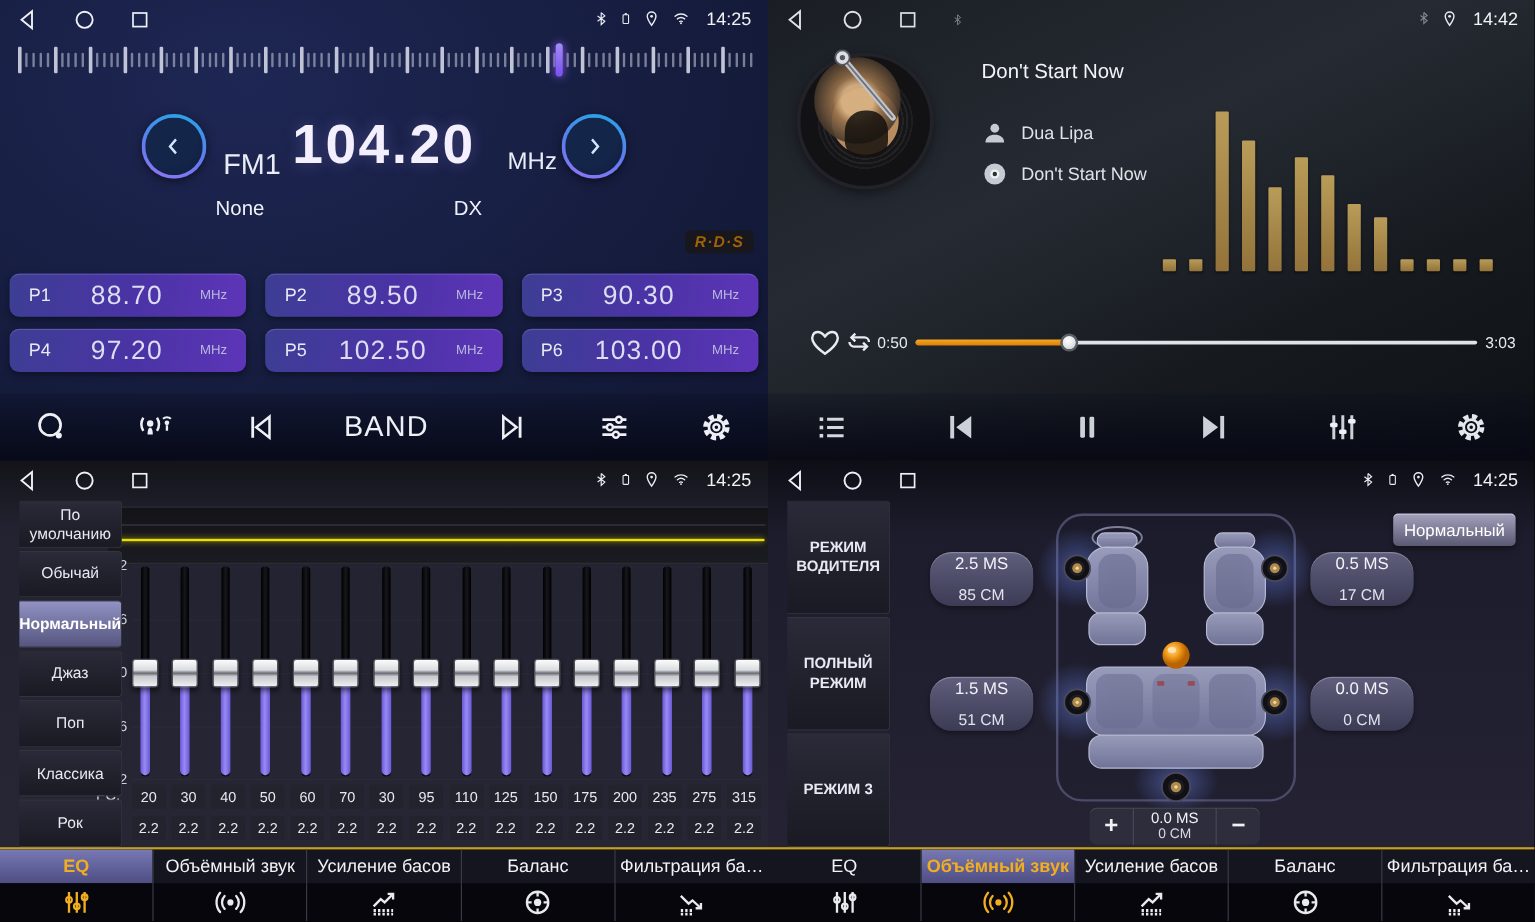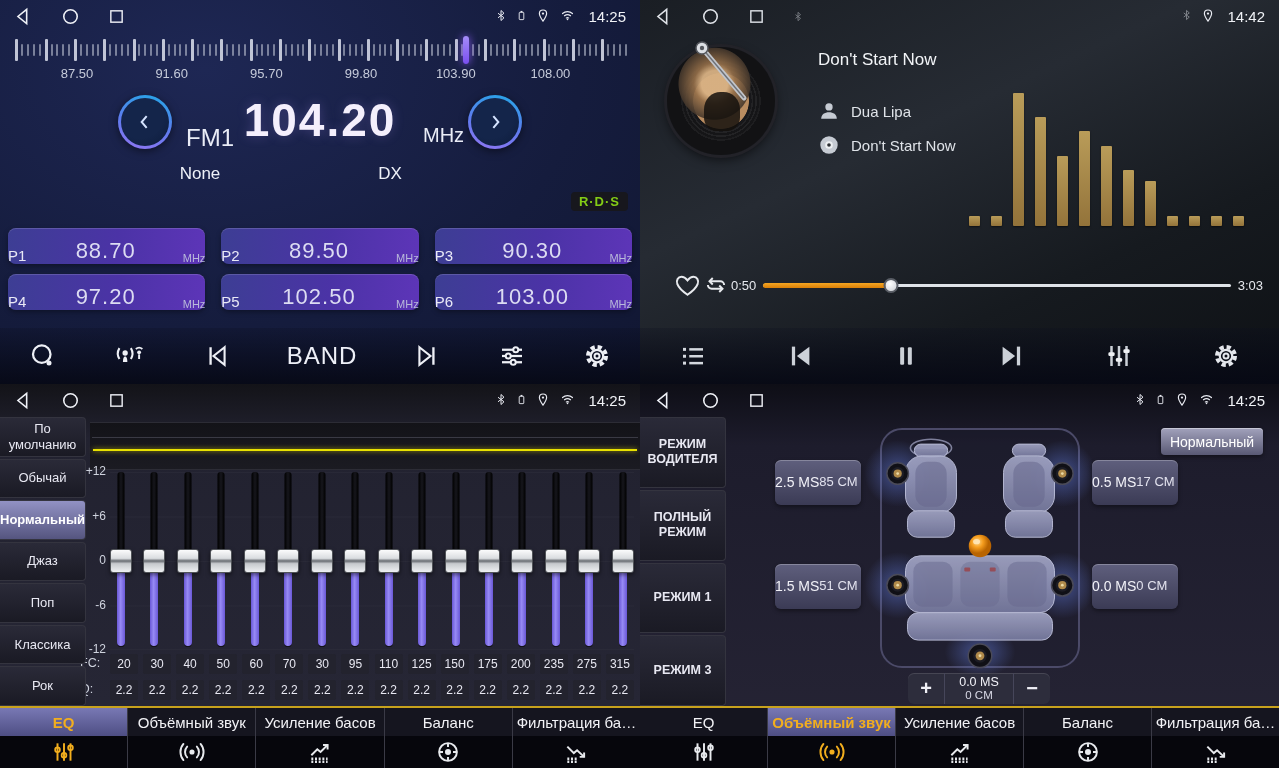--- a/index.html
+++ b/index.html
@@ -25,23 +25,23 @@
   .tick.tall{top:3px;height:22px;opacity:.95;width:3px}
   .tuner-ind{position:absolute;top:0;width:6px;height:28px;border-radius:3px;background:linear-gradient(180deg,#a48cf8,#7a4ff0);box-shadow:0 0 8px #8a5cf6}
   .scale-labels{position:absolute;top:66px;left:6px;right:6px;height:16px}
   .scale-labels span{position:absolute;transform:translateX(-50%);font-size:13px;color:#c6cbda}
   .btn-round{position:absolute;width:54px;height:54px;border-radius:50%;border:3px solid transparent;background:radial-gradient(circle at 40% 35%,#14254a 55%,#0d1c3c) padding-box,linear-gradient(195deg,#2da0e8 10%,#5f7bee 55%,#8d76f2 95%) border-box;display:flex;align-items:center;justify-content:center;box-shadow:0 2px 8px rgba(0,0,0,.5)}
   .radio-band{position:absolute;left:186px;top:124px;font-size:24px;color:#e9ecf6}
   .radio-freq{position:absolute;left:210px;top:93px;width:220px;text-align:center;font-size:46px;font-weight:bold;letter-spacing:2px;color:#f4effc;text-shadow:0 0 12px rgba(180,150,255,.25)}
   .radio-unit{position:absolute;left:423px;top:124px;font-size:20px;color:#e9ecf6}
   .radio-station{position:absolute;left:168px;top:164px;width:64px;text-align:center;font-size:17px;color:#eef1f8}
   .radio-dx{position:absolute;left:370px;top:164px;width:40px;text-align:center;font-size:17px;color:#eef1f8}
-  .rds-badge{position:absolute;right:12px;top:192px;background:#17171d;border-radius:4px;padding:2px 8px;font-size:13px;font-weight:800;color:#84cc16;letter-spacing:1px}
+  .rds-badge{position:absolute;right:12px;top:192px;background:#17171d;border-radius:4px;padding:2px 8px;font-size:13px;font-weight:800;font-style:italic;color:#a16207;letter-spacing:1px}
   .presets{position:absolute;left:8px;right:8px;top:228px;display:grid;grid-template-columns:1fr 1fr 1fr;grid-template-rows:36px 36px;gap:10px 16px}
-  .preset{border-radius:8px;background:linear-gradient(95deg,#3d3e94 0%,#4b33a6 55%,#5d35b8 100%);display:flex;align-items:flex-end;padding:0 0;box-shadow:inset 0 1px 0 rgba(255,255,255,.15),0 2px 5px rgba(0,0,0,.35)}
+  .preset{border-radius:8px;background:linear-gradient(95deg,#3d3e94 0%,#4b33a6 55%,#5d35b8 100%);display:flex;align-items:center;padding:0 16px;box-shadow:inset 0 1px 0 rgba(255,255,255,.15),0 2px 5px rgba(0,0,0,.35)}
   .preset .p-label{font-size:15px;color:#e9e9f6;width:28px}
   .preset .p-freq{flex:1;text-align:center;font-size:22px;color:#dcdcf2;letter-spacing:1px}
   .preset .p-unit{font-size:11px;color:#b9b9da;width:30px;text-align:right}
   .toolbar{position:absolute;left:0;right:0;bottom:0;height:56px;background:linear-gradient(180deg,rgba(10,13,30,.25),rgba(6,8,20,.9));display:flex;align-items:center;justify-content:space-around;z-index:4}
   .band-label{font-size:24px;color:#eef0f8;letter-spacing:1px}
 
   
   .vinyl-wrap{position:absolute;left:22px;top:42px;width:118px;height:118px}
   .vinyl{position:absolute;left:5px;top:5px;width:108px;height:108px;border-radius:50%;
     background:radial-gradient(circle at 44% 34%,rgba(216,177,131,.95) 0 14%,rgba(150,112,74,.9) 22%,rgba(70,56,44,.9) 38%,transparent 39%),
@@ -54,21 +54,21 @@
   .visualizer{position:absolute;right:28px;top:86px;width:282px;height:140px;display:flex;align-items:flex-end;gap:11px}
   .vbar{width:11px;background:linear-gradient(180deg,#b99c59,#93733a);border-radius:1px;box-shadow:0 1px 2px rgba(0,0,0,.5)}
   .progress-row{position:absolute;left:34px;right:16px;top:270px;height:30px;display:flex;align-items:center;}
   .pt{font-size:13px;color:#e6e9ee;width:32px}
   .pbar{flex:1;position:relative;height:14px}
   .pbar .track{position:absolute;left:0;right:0;top:6px;height:3px;background:#dfe3e8;border-radius:2px}
   .pbar .fill{position:absolute;left:0;top:5px;height:5px;background:linear-gradient(180deg,#f5a623,#d97f07);border-radius:3px}
   .pbar .thumb{position:absolute;top:0;width:15px;height:15px;border-radius:50%;background:radial-gradient(circle at 40% 35%,#ffffff,#c9ccd2);border:2px solid #5a5e66;transform:translateX(-50%)}
 
   
-  .side-list{position:absolute;left:0;top:33px;bottom:62px;width:86px;display:flex;flex-direction:column;gap:2px;z-index:4}
+  .side-list{position:absolute;left:16px;top:33px;bottom:62px;width:86px;display:flex;flex-direction:column;gap:2px;z-index:4}
   .side-item{flex:1;display:flex;align-items:center;justify-content:center;text-align:center;padding:2px 4px;font-size:13px;line-height:1.25;color:#e8e8f2;background:linear-gradient(180deg,#2a2a38,#1a1a24);border:1px solid #34343f;border-left:none;border-radius:0 4px 4px 0}
   .side-item.sel{background:linear-gradient(180deg,#9292c4,#55557f);color:#fff;font-weight:bold}
   .mode-item{font-weight:bold;font-size:12.5px}
 
   
   .curve-panel{position:absolute;left:90px;right:0;top:38px;height:48px;background:linear-gradient(180deg,#131318,#1b1b22);border-top:1px solid #2c2c35;border-bottom:1px solid #2c2c35}
   .curve-panel .gline{position:absolute;left:2px;right:2px;top:30%;height:1px;background:#3a3a44}
   .curve-panel .yline{position:absolute;left:3px;right:3px;top:56%;height:2px;background:#e8e100;box-shadow:0 0 5px rgba(255,240,0,.7)}
   .db-col span{position:absolute;left:82px;width:24px;text-align:right;font-size:12px;color:#cfd3de}
   .eq-area{position:absolute;left:110px;right:6px;top:88px;height:178px;background-image:linear-gradient(#35354255 1px,transparent 1px);background-size:100% 44.5px;border-bottom:1px solid #35354255;display:flex;justify-content:space-between}
@@ -88,21 +88,21 @@
   .tab-row .tcell{font-size:15px;color:#f2f2f6;white-space:nowrap;overflow:hidden;text-overflow:ellipsis;padding:0 4px}
   .tcell+.tcell{border-left:1px solid #3a3a46}
   .tab-row .tcell.sel{background:linear-gradient(180deg,#7878b4,#4e4e84);color:#f2ae1e;font-weight:bold}
   .tico-row .tcell{color:#e8eaee}
   .tico-row .tcell.gold{color:#f2ae1e}
 
   
   .preset-btn{position:absolute;right:16px;top:44px;width:102px;height:27px;border-radius:4px;background:linear-gradient(180deg,#a2a2bc,#595974);display:flex;align-items:center;justify-content:center;font-size:14px;color:#fff;box-shadow:inset 0 1px 0 rgba(255,255,255,.4),0 2px 4px rgba(0,0,0,.4)}
   .car-panel{position:absolute;left:240px;top:44px;width:200px;height:240px;border:2px solid #4b4a68;border-radius:22px;background:rgba(30,30,46,.35)}
   .car-panel svg{overflow:visible}
-  .delay-box{position:absolute;width:86px;height:45px;border-radius:6px;background:linear-gradient(180deg,#5f5f7d,#3b3b55);box-shadow:inset 0 1px 0 rgba(255,255,255,.25),0 2px 4px rgba(0,0,0,.4);display:flex;flex-direction:row;align-items:center;justify-content:flex-start;line-height:1.3}
+  .delay-box{position:absolute;width:86px;height:45px;border-radius:18px;background:linear-gradient(180deg,#5f5f7d,#3b3b55);box-shadow:inset 0 1px 0 rgba(255,255,255,.25),0 2px 4px rgba(0,0,0,.4);display:flex;flex-direction:column;align-items:center;justify-content:space-between;line-height:1.3}
   .delay-box .ms{font-size:14px;color:#f2f2f8}
   .delay-box .cm{font-size:13px;color:#e2e2ee}
   .center-ctrl{position:absolute;left:268px;top:289px;width:142px;height:31px;border-radius:6px;background:#2d2d3c;display:flex;box-shadow:inset 0 1px 0 rgba(255,255,255,.12)}
   .cc-btn{width:36px;display:flex;align-items:center;justify-content:center;font-size:20px;font-weight:bold;color:#f0f0f6}
   .cc-mid{flex:1;border-left:1px solid #46465a;border-right:1px solid #46465a;display:flex;flex-direction:column;align-items:center;justify-content:center;line-height:1.15}
   .cc-mid .ms{font-size:12.5px;color:#f2f2f8}
   .cc-mid .cm{font-size:11.5px;color:#d9d9e6}
 </style>
 </head>
 <body>
@@ -245,28 +245,20 @@
         <div class="tick" style="left: 91.9712%;"></div>
         <div class="tick" style="left: 92.9038%;"></div>
         <div class="tick" style="left: 93.8365%;"></div>
         <div class="tick tall" style="left: 94.7692%;"></div>
         <div class="tick" style="left: 95.7019%;"></div>
         <div class="tick" style="left: 96.6346%;"></div>
         <div class="tick" style="left: 97.5673%;"></div>
         <div class="tick" style="left: 98.5%;"></div>
         <div class="tuner-ind" style="left: 72.7234%;"></div>
       </div>
-    <div class="scale-labels">
-        <span style="left: 11.3%;">87.50</span>
-        <span style="left: 26.38%;">91.60</span>
-        <span style="left: 41.46%;">95.70</span>
-        <span style="left: 56.54%;">99.80</span>
-        <span style="left: 71.62%;">103.90</span>
-        <span style="left: 86.7%;">108.00</span>
-      </div>
 
     <div class="btn-round" style="left:118px;top:95px">
       <svg class="ic" width="20" height="20" viewBox="0 0 24 24">
           <polyline points="14,5 8,12 14,19" fill="none" stroke="#d5e4ff" stroke-width="2.4"></polyline>
         </svg>
     </div>
     <div class="radio-band">FM1</div>
     <div class="radio-freq">104.20</div>
     <div class="radio-unit">MHz</div>
     <div class="btn-round" style="left:468px;top:95px">
@@ -746,21 +738,20 @@
             <path d="M10 17a4 4 0 0 1 4 0" fill="none" stroke="#e9ebf2" stroke-width="2" stroke-linecap="round"></path>
             <circle cx="12" cy="19.6" r="1.4" fill="#e9ebf2"></circle>
           </svg>
         <span class="sb-time">14:25</span>
       </div>
     </div>
 
     <div class="side-list">
         <div class="side-item mode-item">РЕЖИМ ВОДИТЕЛЯ</div>
         <div class="side-item mode-item">ПОЛНЫЙ РЕЖИМ</div>
-        <div class="side-item mode-item">РЕЖИМ 1</div>
         <div class="side-item mode-item">РЕЖИМ 3</div>
       </div>
 
     <div class="preset-btn">Нормальный</div>
 
     <div class="car-panel">
       <svg width="196" height="236" viewBox="0 0 200 240">
         <defs>
           <radialGradient id="spkGlow">
               <stop offset="0" stop-color="#6f8dff" stop-opacity=".45"></stop>

